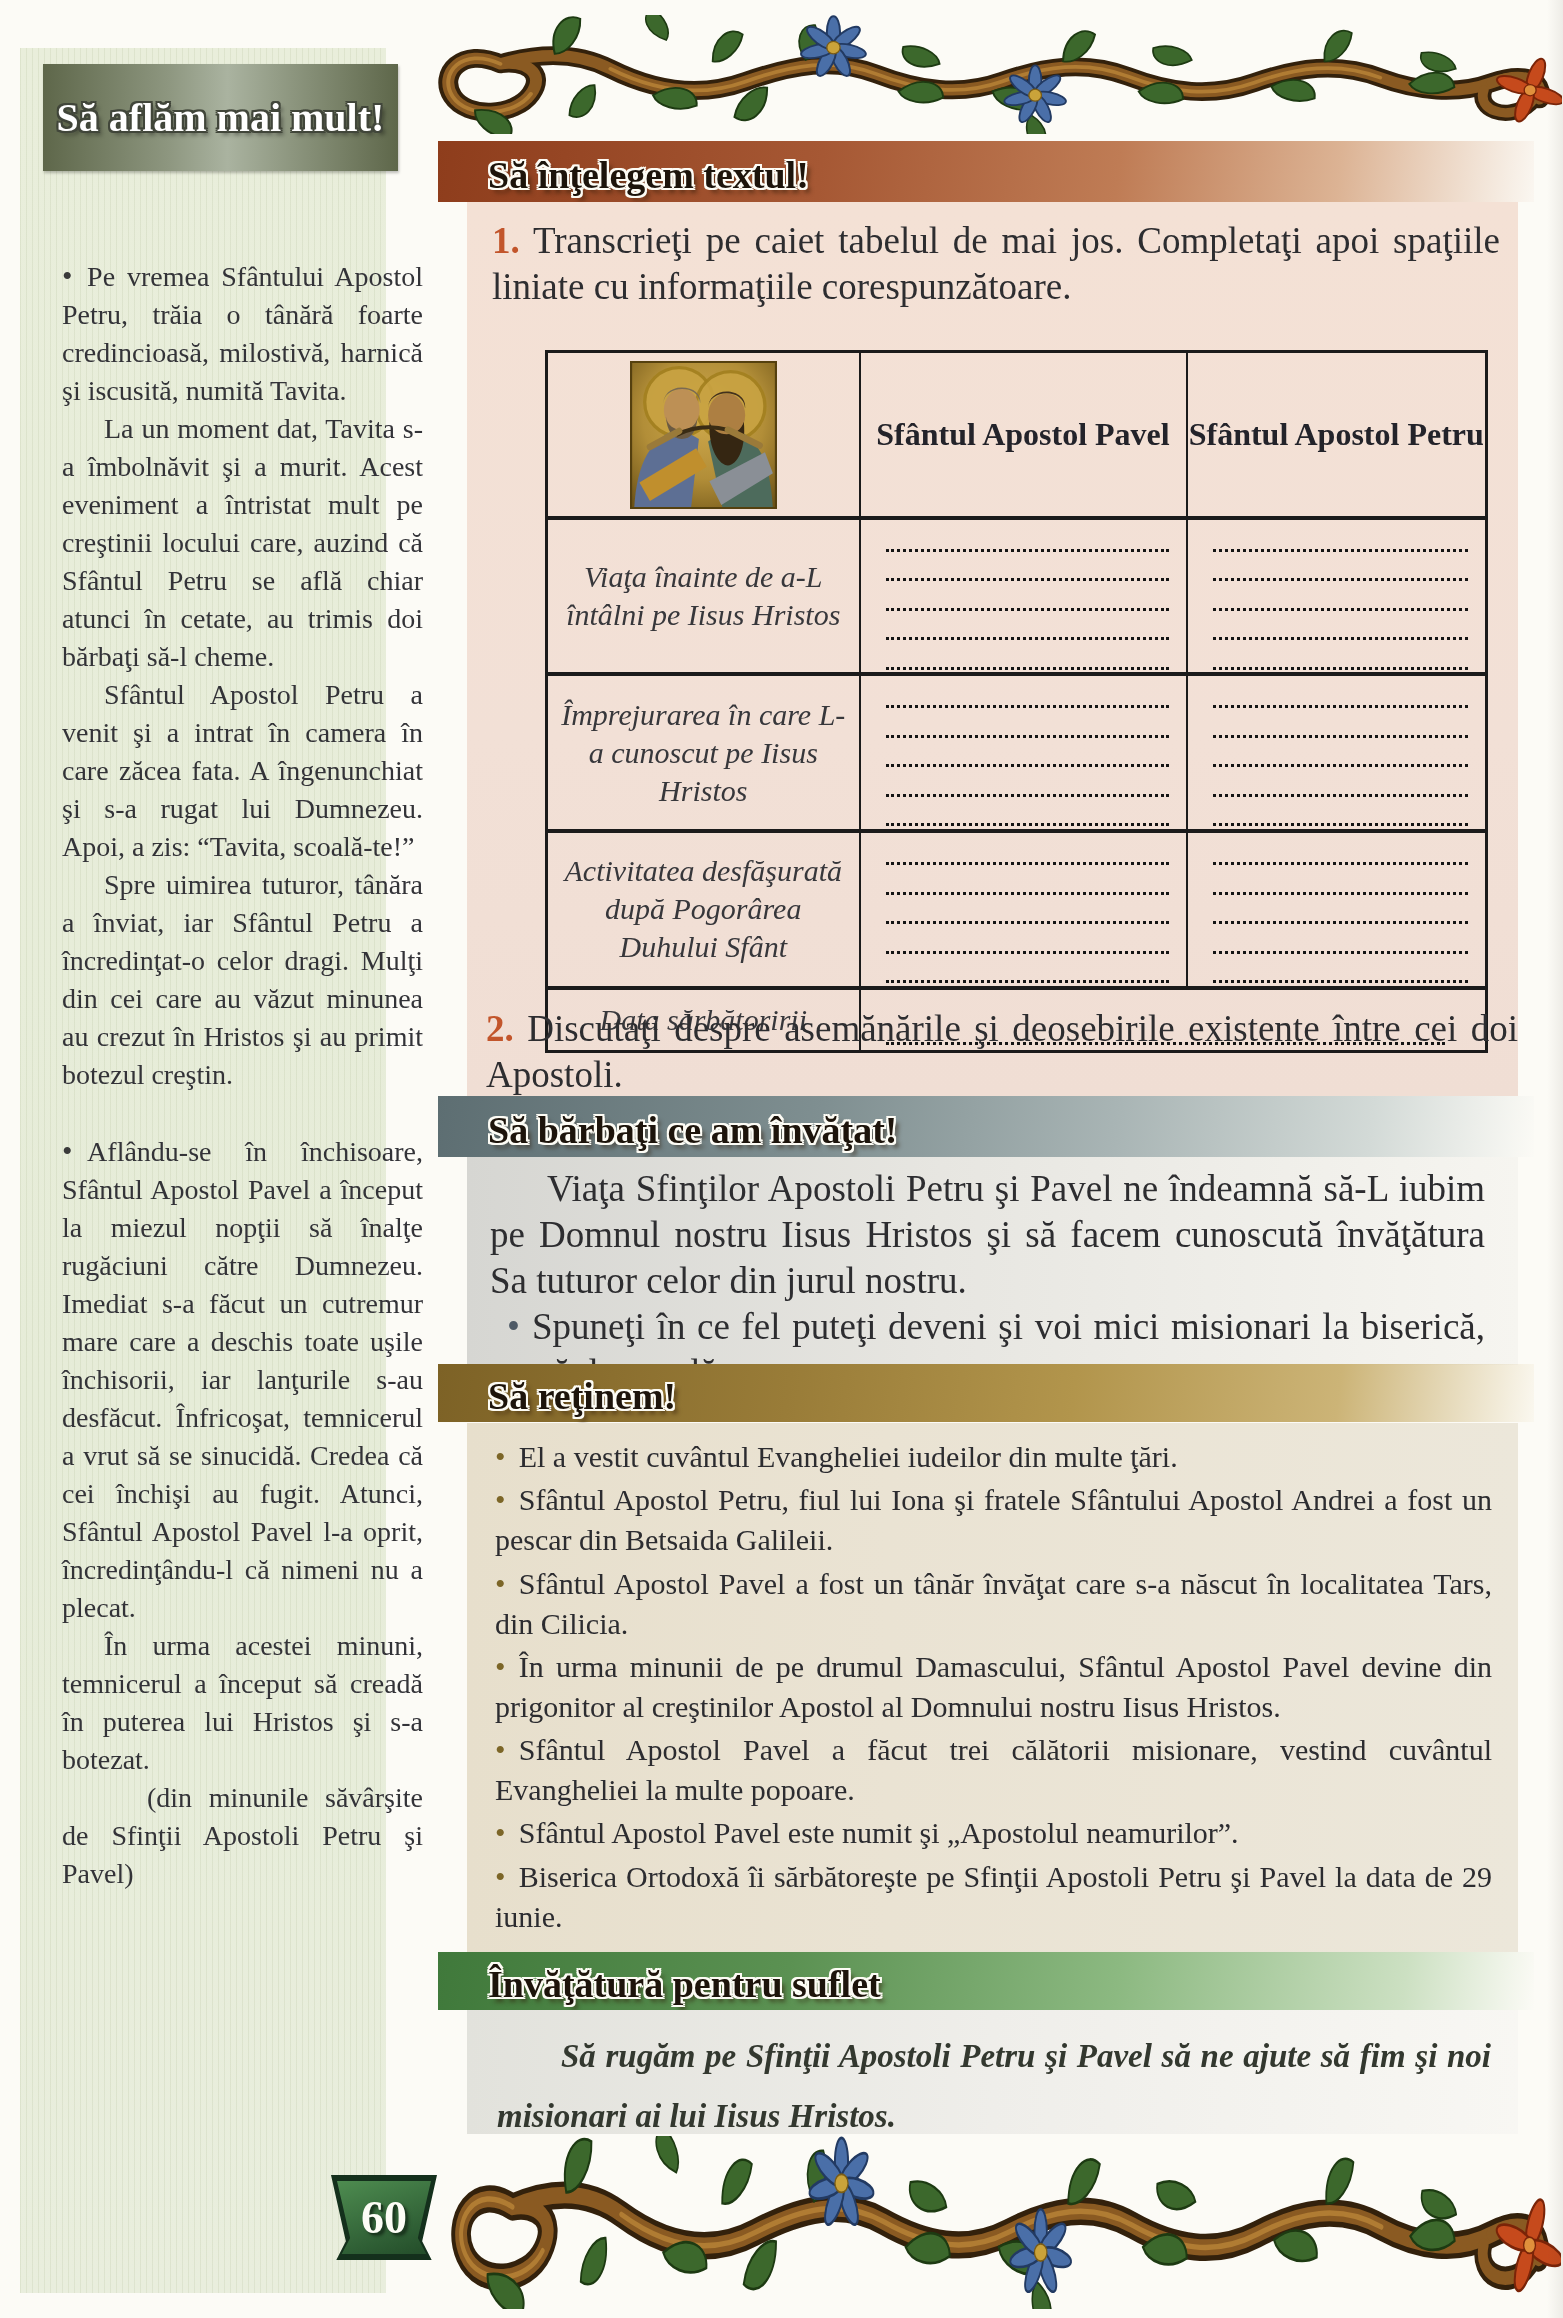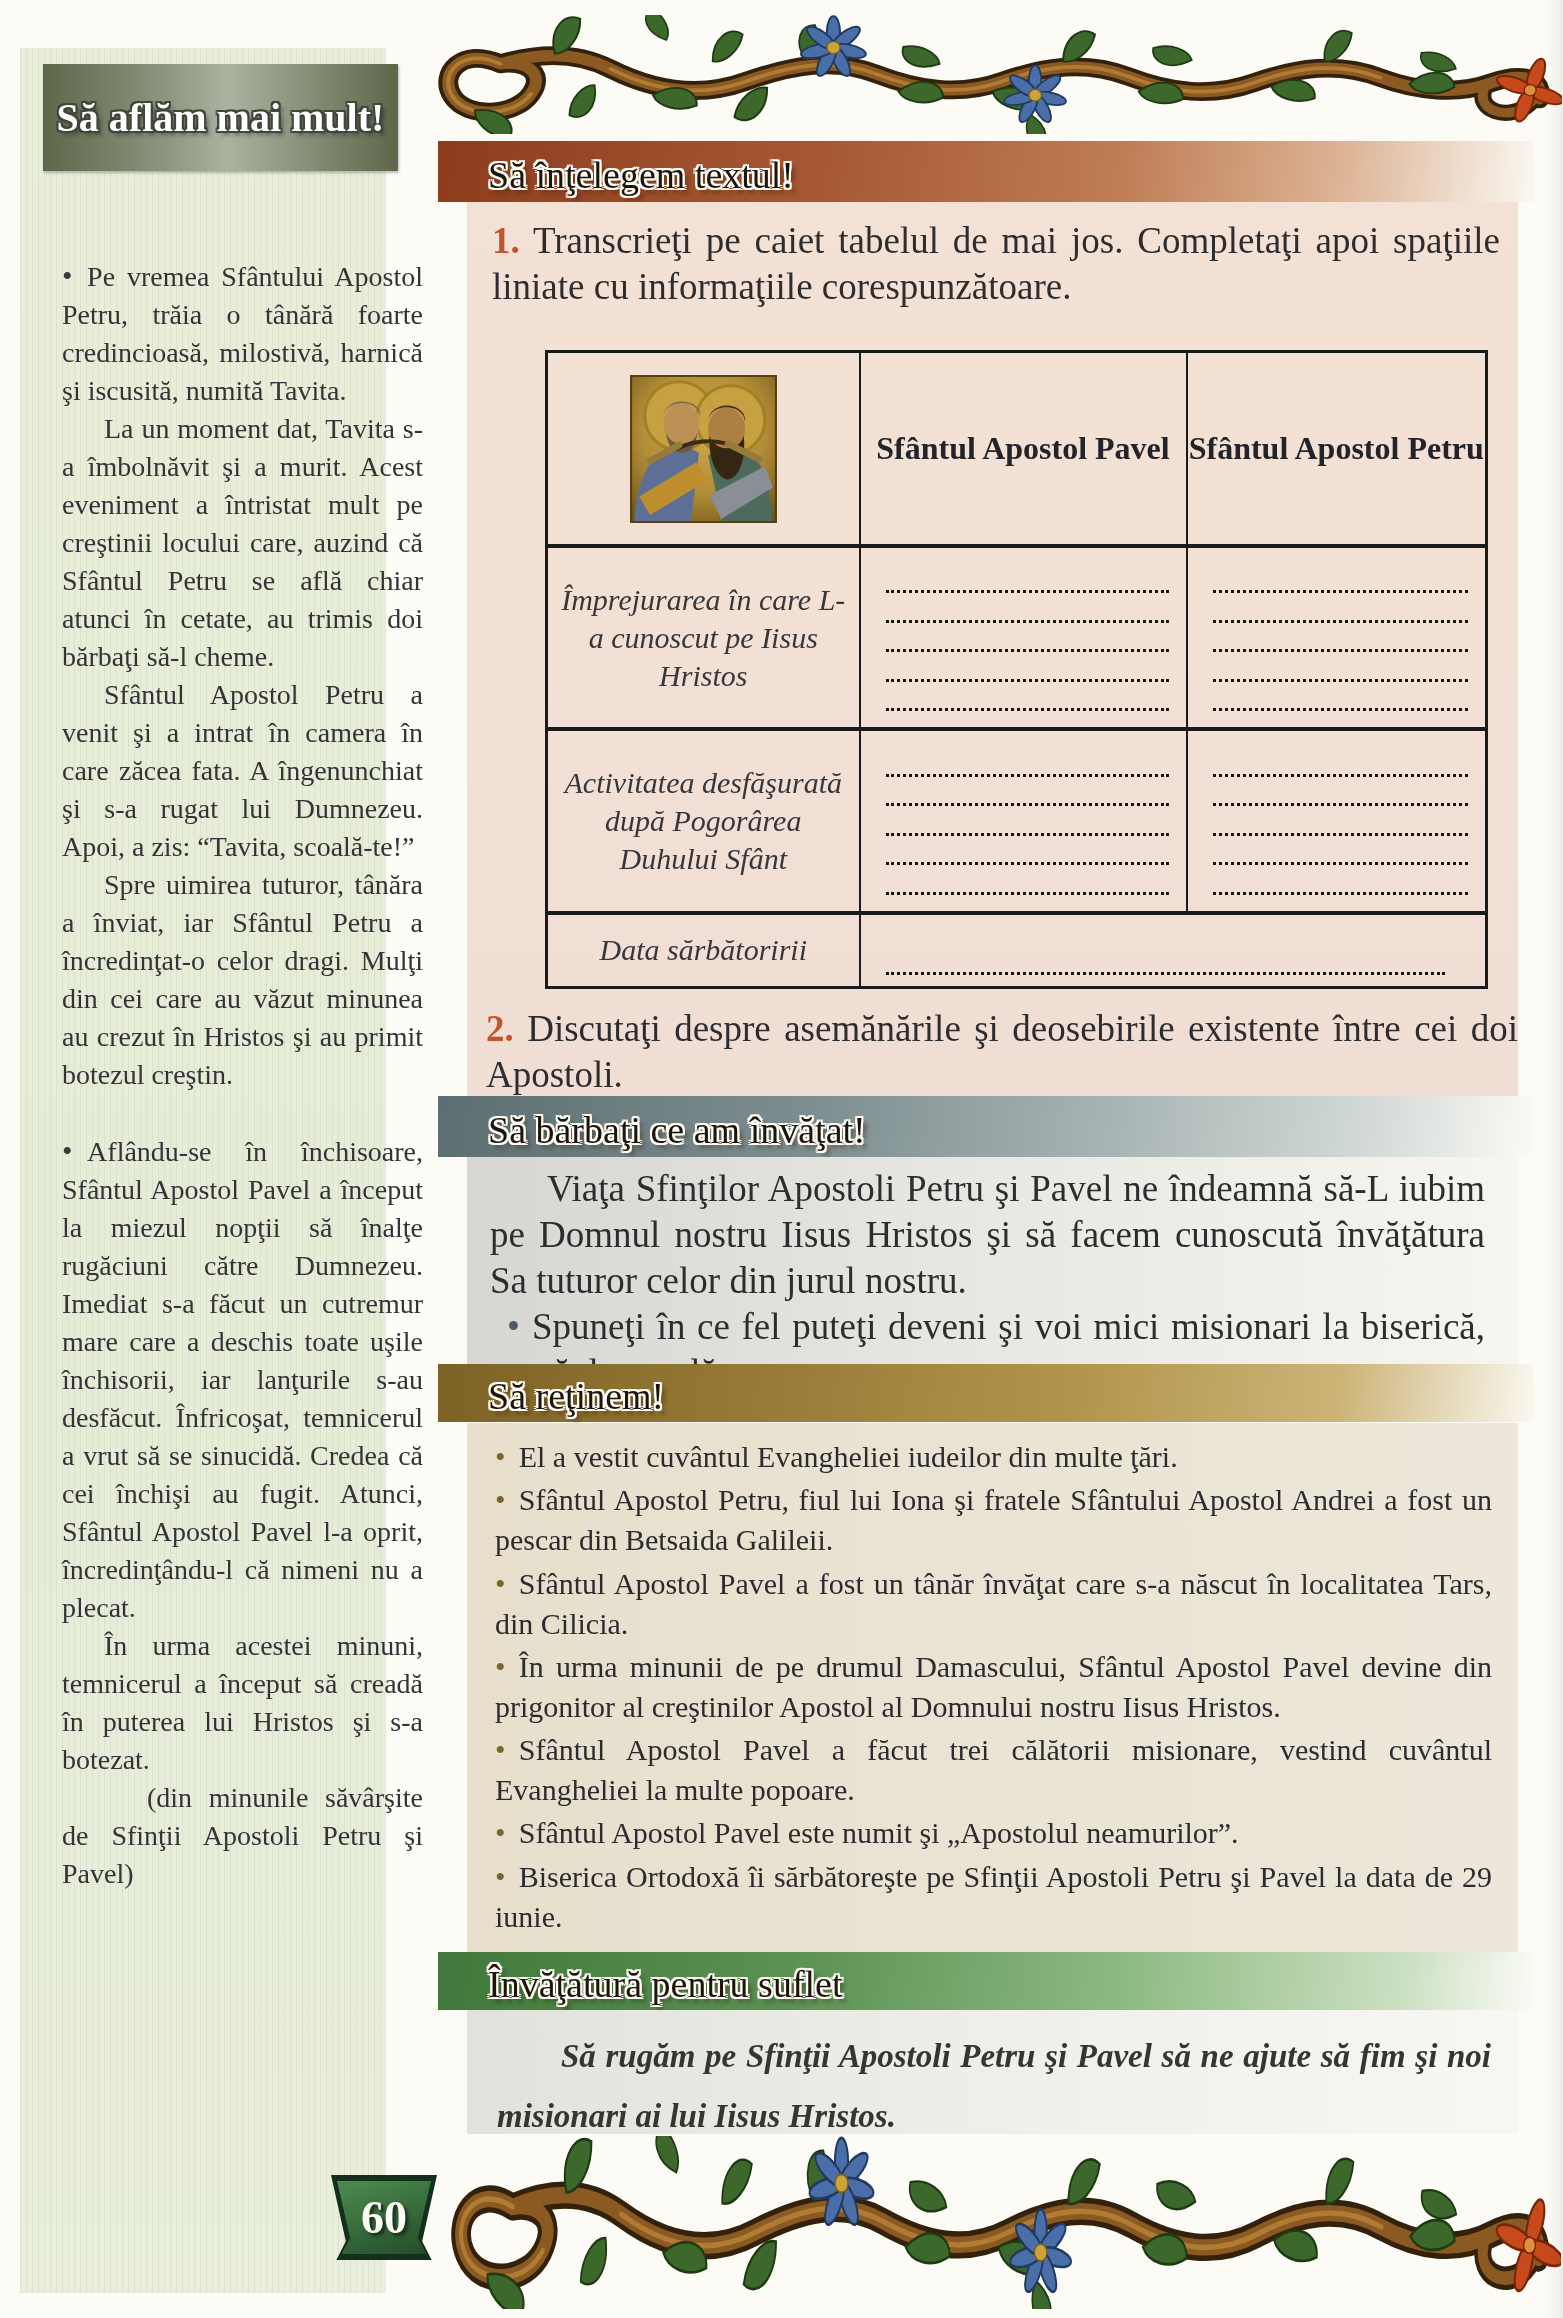--- a/index.html
+++ b/index.html
@@ -50,21 +50,21 @@
   .med-inner span{
     font-size:46px;font-weight:bold;color:#fdfdf6;
     text-shadow:2px 2px 0 #1c3a20,3.3px 3.3px 3.3px rgba(0,0,0,.5);
   }
   
   .banner{
     position:absolute;left:438px;width:1096px;height:61px;
     display:flex;align-items:center;padding-left:50px;box-sizing:border-box;
   }
   .banner span{
-    font-size:38px;font-weight:normal;white-space:nowrap;color:#1d140b;
+    font-size:38px;font-weight:bold;white-space:nowrap;color:#1d140b;
     text-shadow:-2px -2px 0 #fdfcf5,2px -2px 0 #fdfcf5,-2px 2px 0 #fdfcf5,2px 2px 0 #fdfcf5,
       0 -2px 0 #fdfcf5,0 2px 0 #fdfcf5,-2px 0 0 #fdfcf5,2px 0 0 #fdfcf5,4.6px 4.6px 4.6px rgba(45,25,8,.55);
     margin-top:6px;
   }
   .banner-understand{top:141px;background:linear-gradient(97deg,#8e3d1c 0%,#a65834 35%,#bf7c55 62%,#dcb394 82%,rgba(242,223,212,.15) 100%);}
   .banner-apply{top:1096px;background:linear-gradient(97deg,#5d6e72 0%,#7f8f91 35%,#a9b5b5 62%,#d3dad7 85%,rgba(245,245,242,.1) 100%);}
   .banner-remember{top:1364px;height:58px;background:linear-gradient(97deg,#7d6226 0%,#997c38 32%,#b2954c 58%,#ccb477 82%,rgba(240,228,199,.15) 100%);}
   .banner-soul{top:1952px;height:58px;background:linear-gradient(97deg,#40793b 0%,#5b9152 32%,#8cb981 62%,#cce0c2 88%,rgba(248,249,244,.1) 100%);}
   
   .panel{position:absolute;left:467px;width:1051px;}
@@ -250,20 +250,41 @@
           <path d="M148,104 L196,128" stroke="#9a7a3a" stroke-width="10" stroke-linecap="round"></path>
           <path d="M74,106 L30,130" stroke="#9a7a3a" stroke-width="10" stroke-linecap="round"></path>
           <rect width="222" height="224" fill="none" stroke="#55400f" stroke-width="6"></rect>
         </svg>
       </div>
     </td>
     <td class="c-head">Sfântul Apostol Pavel</td>
     <td class="c-head">Sfântul Apostol Petru</td>
   </tr>
   <tr style="height:136px;">
+    <td class="c-label">Viaţa înainte de a-L întâlni pe Iisus Hristos</td>
+    <td>
+          <div class="dots">
+            <div class="dl"></div>
+            <div class="dl"></div>
+            <div class="dl"></div>
+            <div class="dl"></div>
+            <div class="dl"></div>
+          </div>
+        </td>
+    <td>
+          <div class="dots">
+            <div class="dl"></div>
+            <div class="dl"></div>
+            <div class="dl"></div>
+            <div class="dl"></div>
+            <div class="dl"></div>
+          </div>
+        </td>
+  </tr>
+  <tr style="height:136px;">
     <td class="c-label">Împrejurarea în care L-a cunoscut pe Iisus Hristos</td>
     <td>
           <div class="dots">
             <div class="dl"></div>
             <div class="dl"></div>
             <div class="dl"></div>
             <div class="dl"></div>
             <div class="dl"></div>
           </div>
         </td>

